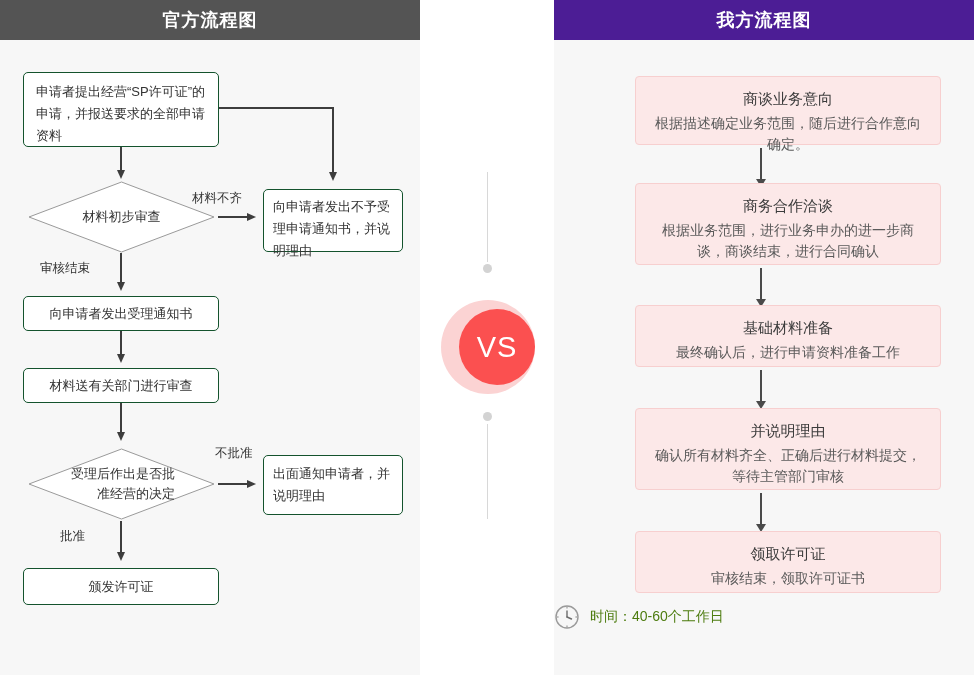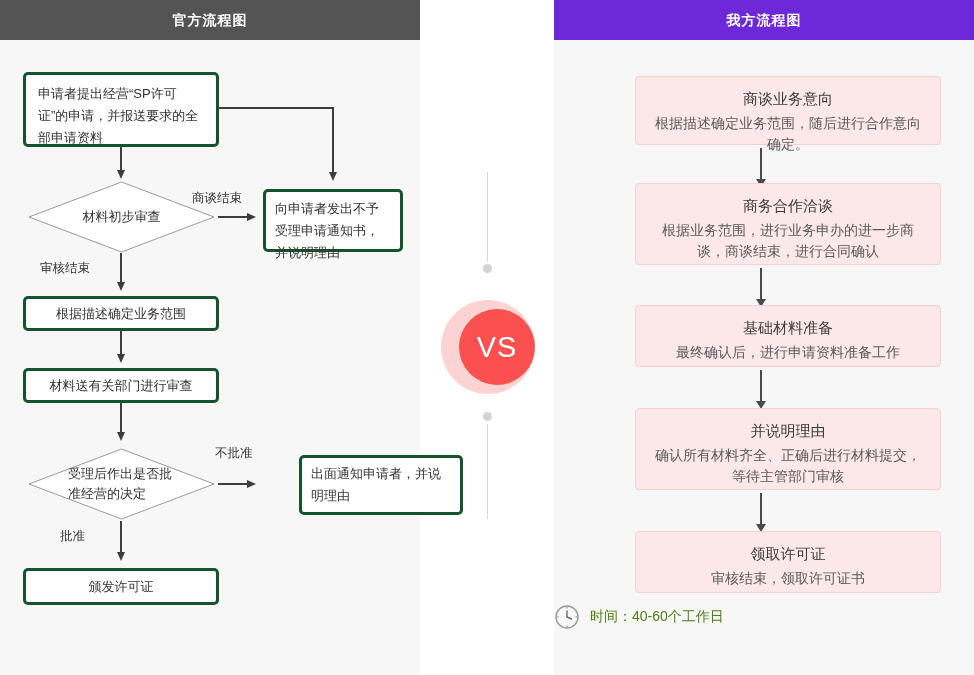--- a/index.html
+++ b/index.html
@@ -33,33 +33,33 @@
   .panel-right { left: 554px; width: 420px; }
 
   .panel-header {
     position: absolute;
     top: 0; left: 0;
     width: 100%;
     height: 40px;
     line-height: 40px;
     text-align: center;
     color: #ffffff;
-    font-size: 14px;
+    font-size: 18px;
     font-weight: bold;
     letter-spacing: 1px;
   }
   .header-official { background: #545454; }
-  .header-ours     { background: #6d28d9; }
+  .header-ours     { background: #4c1d95; }
 
   
   .fc-box {
     position: absolute;
     box-sizing: border-box;
     background: #ffffff;
-    border: 3px solid #14532d;
+    border: 1px solid #14532d;
     border-radius: 5px;
     color: #333333;
     font-size: 13px;
     line-height: 22px;
   }
   .fc-box .inner {
     padding: 8px 12px;
   }
   .fc-box.center .inner {
     text-align: center;
@@ -80,21 +80,21 @@
     top: 0; left: 0;
   }
   .fc-diamond .dtext {
     position: absolute;
     top: 0; left: 0;
     width: 100%;
     height: 100%;
     display: flex;
     align-items: center;
     justify-content: center;
-    text-align: left;
+    text-align: right;
   }
 
   .fc-label {
     position: absolute;
     font-size: 12.5px;
     color: #333333;
     white-space: nowrap;
   }
 
   .arrow-svg {
@@ -241,40 +241,40 @@
       <svg width="187" height="72">
         <polygon points="93.5,1 186,36 93.5,71 1,36" fill="#ffffff" stroke="#9a9a9a" stroke-width="1"></polygon>
       </svg>
       <div class="dtext">材料初步审查</div>
     </div>
 
     <div class="fc-box" style="left:263px; top:189px; width:140px; height:63px;">
       <div class="inner" style="padding:6px 9px;">向申请者发出不予受理申请通知书，并说明理由</div>
     </div>
 
-    <div class="fc-label" style="left:192px; top:190px;">商谈结束</div>
+    <div class="fc-label" style="left:192px; top:190px;">材料不齐</div>
 
     <div class="fc-label" style="left:40px; top:260px;">审核结束</div>
 
     <div class="fc-box center vcenter" style="left:23px; top:296px; width:196px; height:35px;">
-      <div class="inner" style="width:100%; padding:0 8px;">根据描述确定业务范围</div>
+      <div class="inner" style="width:100%; padding:0 8px;">向申请者发出受理通知书</div>
     </div>
 
     <div class="fc-box center vcenter" style="left:23px; top:368px; width:196px; height:35px;">
       <div class="inner" style="width:100%; padding:0 8px;">材料送有关部门进行审查</div>
     </div>
 
     <div class="fc-diamond" style="left:28px; top:448px; width:187px; height:72px;">
       <svg width="187" height="72">
         <polygon points="93.5,1 186,36 93.5,71 1,36" fill="#ffffff" stroke="#9a9a9a" stroke-width="1"></polygon>
       </svg>
       <div class="dtext" style="padding:0 40px; box-sizing:border-box;">受理后作出是否批准经营的决定</div>
     </div>
 
-    <div class="fc-box vcenter" style="left:263px; top:455px; width:164px; height:60px;margin-left:36px;">
+    <div class="fc-box vcenter" style="left:263px; top:455px; width:140px; height:60px;">
       <div class="inner" style="padding:0 9px;">出面通知申请者，并说明理由</div>
     </div>
 
     <div class="fc-label" style="left:215px; top:445px;">不批准</div>
 
     <div class="fc-label" style="left:60px; top:528px;">批准</div>
 
     <div class="fc-box center vcenter" style="left:23px; top:568px; width:196px; height:37px;">
       <div class="inner" style="width:100%; padding:0 8px;">颁发许可证</div>
     </div>

